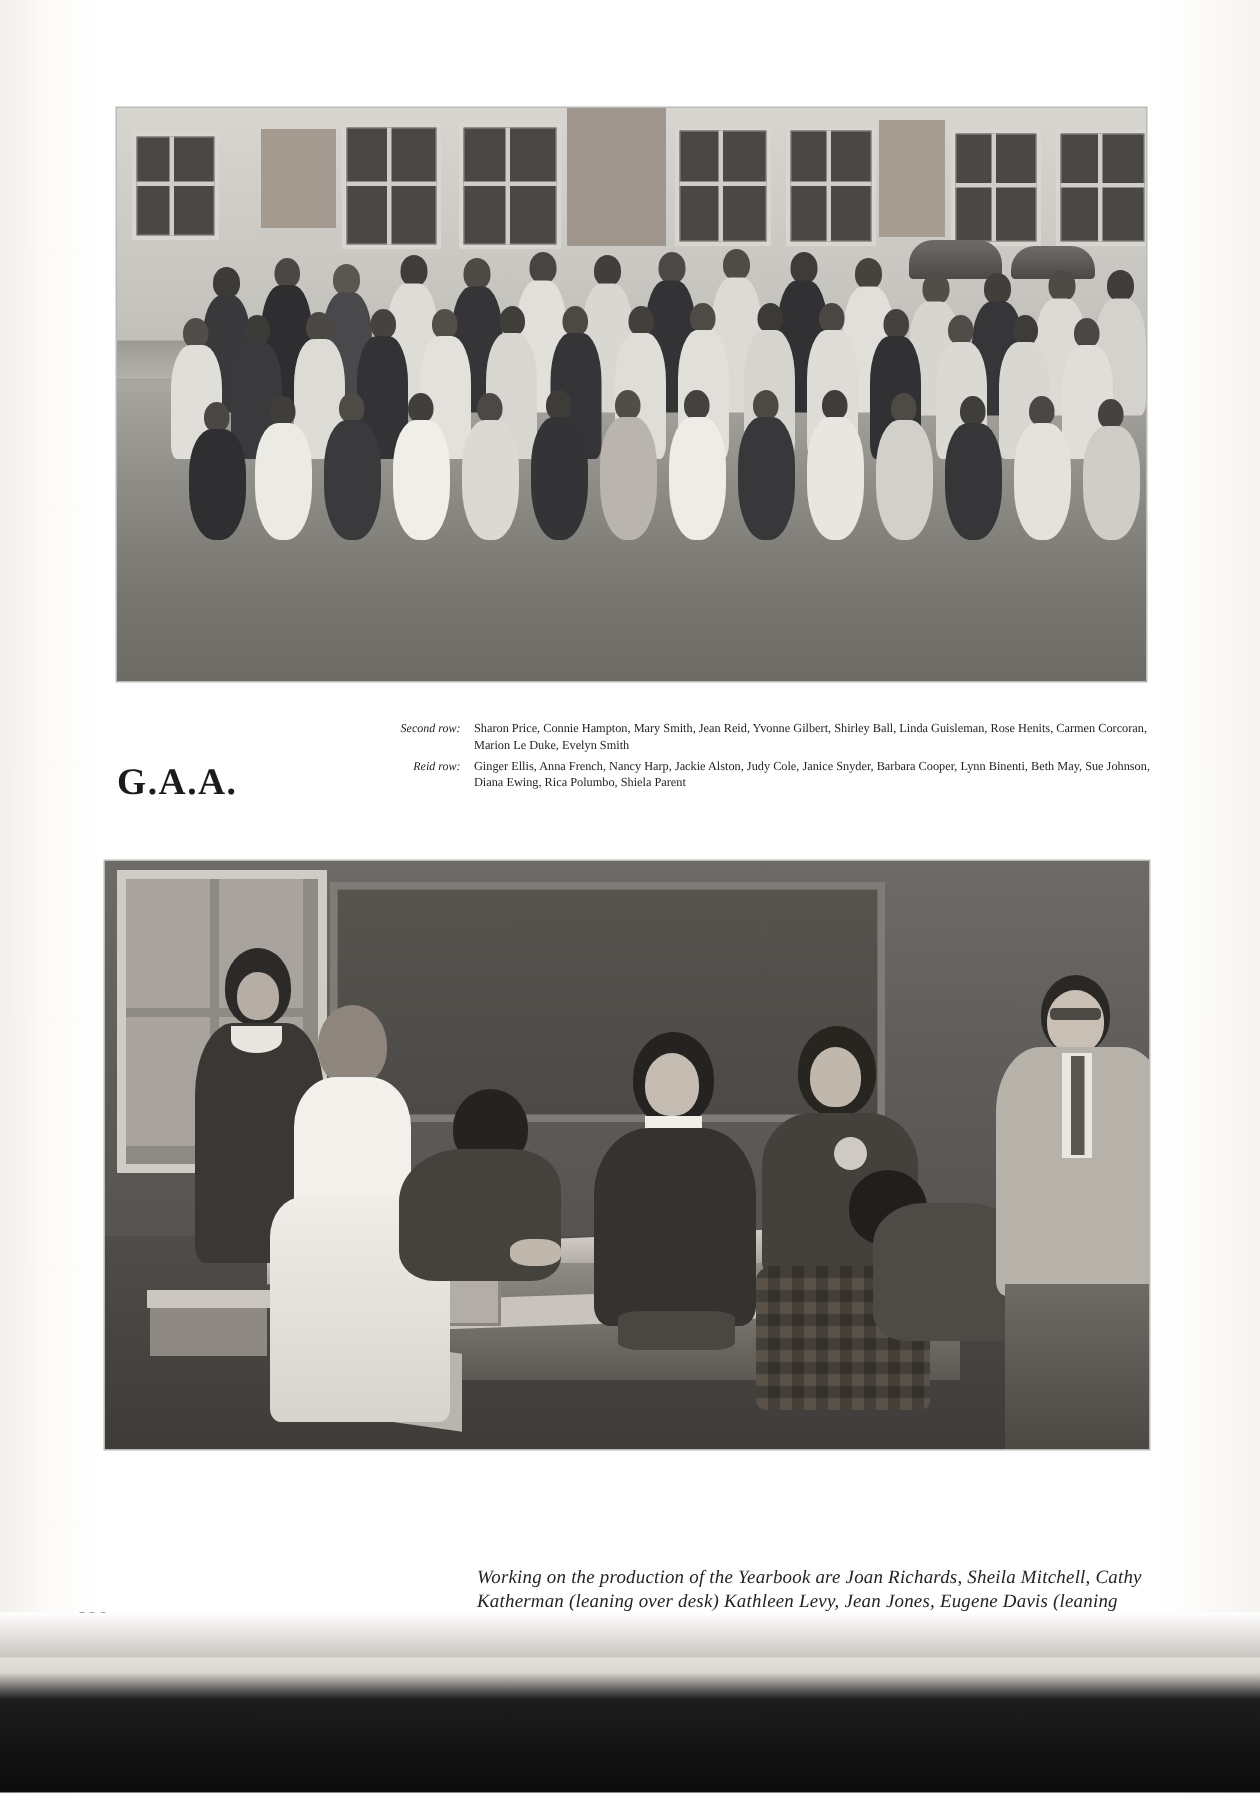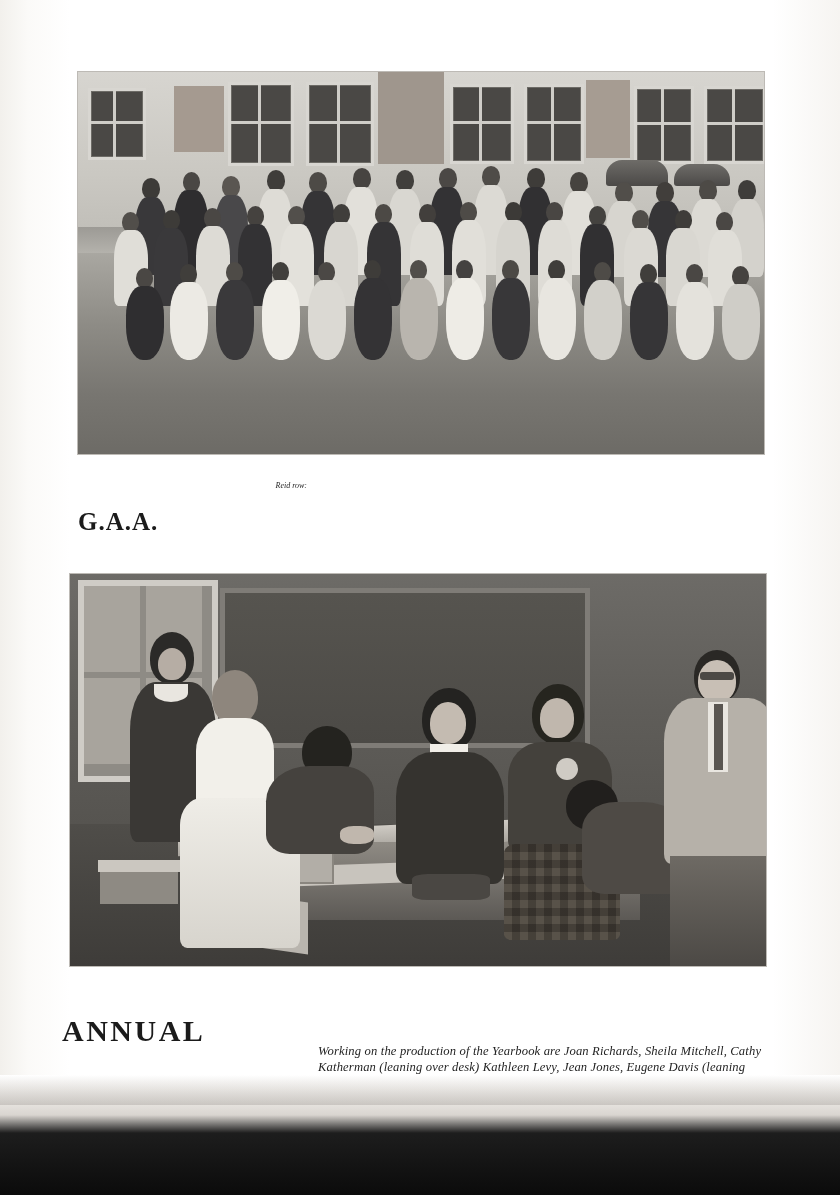--- a/index.html
+++ b/index.html
@@ -395,21 +395,26 @@
     <div class="p" style="left:644px;top:194px;width:38px;height:94px;">
       <div class="head" style="left:10px;top:0;width:17px;height:20px;background:#45423f;"></div>
       <div class="body" style="left:0;top:18px;width:38px;height:76px;background:#cfcdc7;border-radius:40% 40% 45% 45%;"></div>
     </div>
   </div>
 
   <h2 class="section-title" id="title-gaa">G.A.A.</h2>
 
   <div class="caption-block" id="caption-gaa">
     <div class="row">
+      <div class="rowlabel">Second row:</div>
+      <div class="names">Sharon Price, Connie Hampton, Mary Smith, Jean Reid, Yvonne Gilbert, Shirley Ball, Linda Guisleman, Rose Henits, Carmen Corcoran, Marion Le Duke, Evelyn Smith</div>
+    </div>
+    <div class="row">
       <div class="rowlabel">Reid row:</div>
+      <div class="names">Ginger Ellis, Anna French, Nancy Harp, Jackie Alston, Judy Cole, Janice Snyder, Barbara Cooper, Lynn Binenti, Beth May, Sue Johnson, Diana Ewing, Rica Polumbo, Shiela Parent</div>
     </div>
   </div>
 
   <div class="photo" id="photo-annual">
     <div class="bg-wall"></div>
     <div class="bg-floor"></div>
 
     <div class="window-frame">
       <div class="pane" style="left:0;top:0;width:56px;height:86px;"></div>
       <div class="pane" style="left:62px;top:0;width:56px;height:86px;"></div>
@@ -473,21 +478,20 @@
       <div class="head" style="left:34px;top:0;width:46px;height:52px;background:#2a2825;"></div>
       <div class="head" style="left:38px;top:10px;width:38px;height:42px;background:#c8bfb5;"></div>
       <div style="position:absolute;left:40px;top:22px;width:34px;height:8px;background:#4c4945;border-radius:3px;"></div>
       <div class="body" style="left:4px;top:48px;width:114px;height:166px;background:#b6b1a9;border-radius:26% 26% 6% 6%;"></div>
       <div style="position:absolute;left:48px;top:52px;width:20px;height:70px;background:#e9e6e0;"></div>
       <div style="position:absolute;left:54px;top:54px;width:9px;height:66px;background:#5a5651;"></div>
       <div style="position:absolute;left:10px;top:206px;width:104px;height:110px;background:linear-gradient(180deg,#6e6a64 0%,#4c4945 100%);"></div>
     </div>
   </div>
 
-  <h2 class="section-title" id="title-annual">ANNUAL</h2>
 
   <div class="caption-block" id="caption-annual">
     <span class="l1">Working on the production of the Yearbook are Joan Richards, Sheila Mitchell, Cathy Katherman (leaning over desk) Kathleen Levy, Jean Jones, Eugene Davis (leaning over desk) and Manny Buccola. Advisors were Mr. Ross, Mr. Hunt, and Miss Schwitters.</span>
   </div>
 
   <div class="folio" id="folio-number">336</div>
   <div class="folio" id="folio-word">Pailiess</div>
 
   <div class="page-bottom-edge"></div>
 </div>

